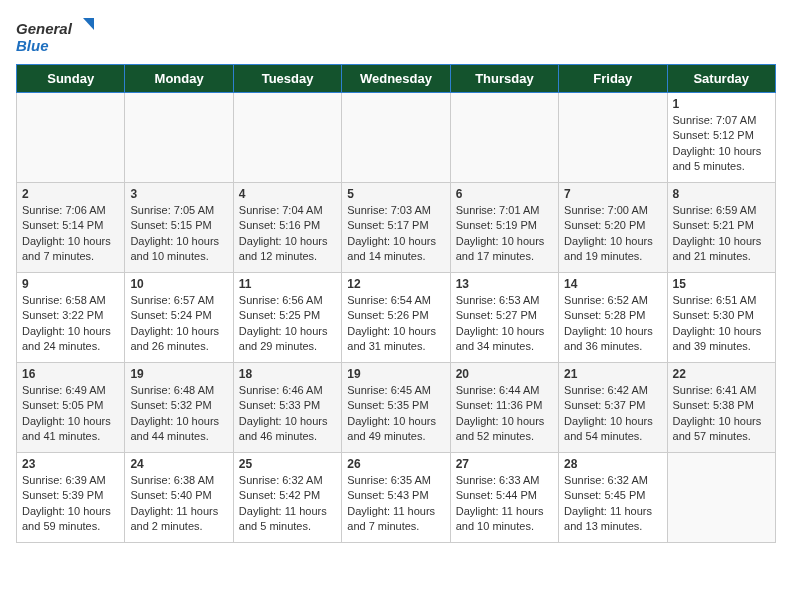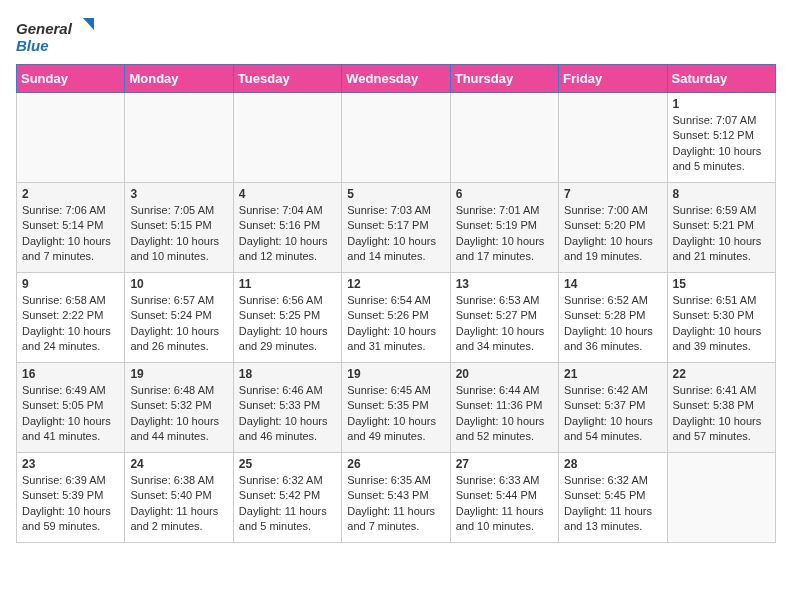--- a/index.html
+++ b/index.html
@@ -33,26 +33,26 @@
     .calendar-subtitle {
       font-size: 14px;
       color: #555;
     }
     table {
       width: 100%;
       border-collapse: collapse;
       table-layout: fixed;
     }
     thead tr th {
-      background-color: #ec4899;
+      background-color: #14532d;
       color: #fff;
       font-size: 13px;
       font-weight: bold;
       padding: 6px 4px;
-      text-align: left;
+      text-align: center;
       border: 1px solid #2e7fd1;
     }
     tbody tr td {
       border: 1px solid #ccc;
       vertical-align: top;
       padding: 4px 5px;
       height: 90px;
       font-size: 10.5px;
       color: #333;
       background: #fff;
@@ -168,21 +168,21 @@
           <div class="day-info">Sunrise: 6:59 AM
 Sunset: 5:21 PM
 Daylight: 10 hours
 and 21 minutes.</div>
         </td>
       </tr>
       <tr>
         <td>
           <span class="day-num">9</span>
           <div class="day-info">Sunrise: 6:58 AM
-Sunset: 2:22 PM
+Sunset: 3:22 PM
 Daylight: 10 hours
 and 24 minutes.</div>
         </td>
         <td>
           <span class="day-num">10</span>
           <div class="day-info">Sunrise: 6:57 AM
 Sunset: 5:24 PM
 Daylight: 10 hours
 and 26 minutes.</div>
         </td>

